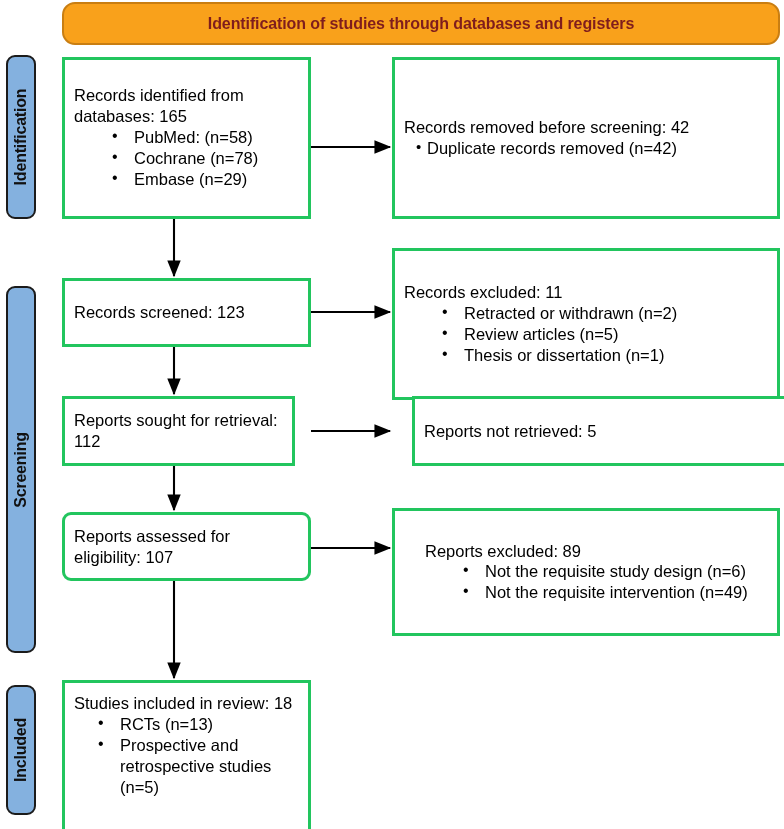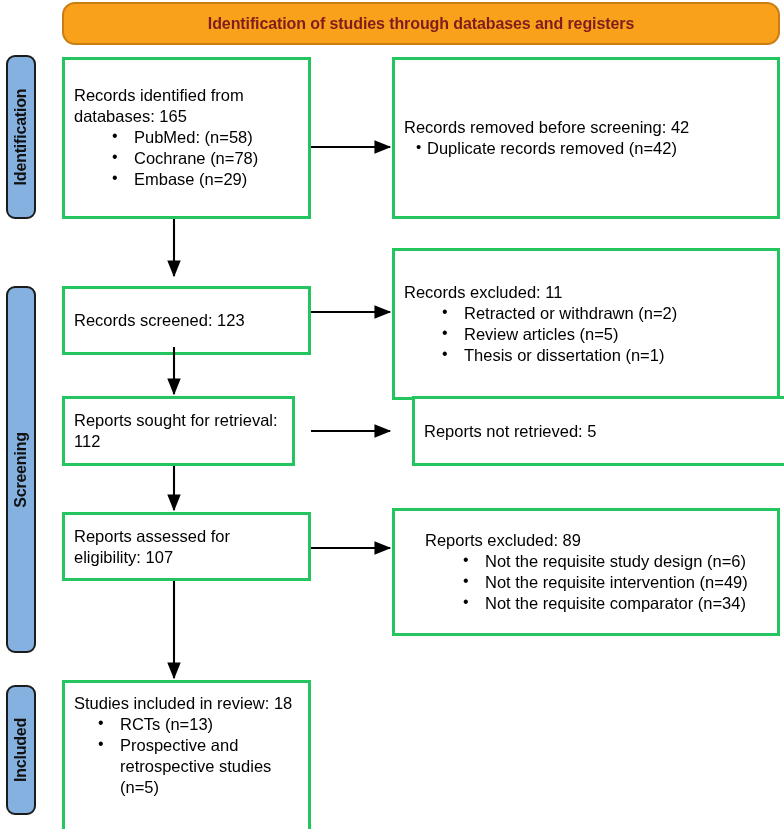--- a/index.html
+++ b/index.html
@@ -145,51 +145,50 @@
     </ul>
   </div>
 
   <div class="box" style="left:392px; top:57px; width:388px; height:162px;">
     <div class="box-title">Records removed before screening: 42</div>
     <ul class="tight">
       <li>Duplicate records removed (n=42)</li>
     </ul>
   </div>
 
-  <div class="box" style="left:62px; top:278px; width:249px; height:69px;margin-top:8px;">
+  <div class="box" style="left:62px; top:278px; width:249px; height:69px;">
     <div class="box-title">Records screened: 123</div>
   </div>
 
   <div class="box" style="left:392px; top:248px; width:388px; height:152px;">
     <div class="box-title">Records excluded: 11</div>
     <ul>
       <li>Retracted or withdrawn (n=2)</li>
       <li>Review articles (n=5)</li>
       <li>Thesis or dissertation (n=1)</li>
     </ul>
   </div>
 
   <div class="box" style="left:62px; top:396px; width:233px; height:70px;">
     <div class="box-title">Reports sought for retrieval: 112</div>
   </div>
 
   <div class="box" style="left:412px; top:396px; width:388px; height:70px;">
     <div class="box-title">Reports not retrieved: 5</div>
   </div>
 
-  <div class="box" style="left:62px; top:512px; width:249px; height:69px;">
+  <div class="box" style="left:62px; top:512px; width:249px; height:69px;border-radius:9px;">
     <div class="box-title">Reports assessed for eligibility: 107</div>
   </div>
 
   <div class="box" style="left:392px; top:508px; width:388px; height:128px;padding-left:30px;">
     <div class="box-title">Reports excluded: 89</div>
     <ul>
       <li>Not the requisite study design (n=6)</li>
       <li>Not the requisite intervention (n=49)</li>
-      <li>Not the requisite comparator (n=34)</li>
     </ul>
   </div>
 
   <div class="box clip-bottom" style="left:62px; top:680px; width:249px; height:152px; justify-content:flex-start; padding-top:10px;">
     <div class="box-title">Studies included in review: 18</div>
     <ul style="padding-left:24px;">
       <li>RCTs (n=13)</li>
       <li>Prospective and retrospective studies (n=5)</li>
     </ul>
   </div>

